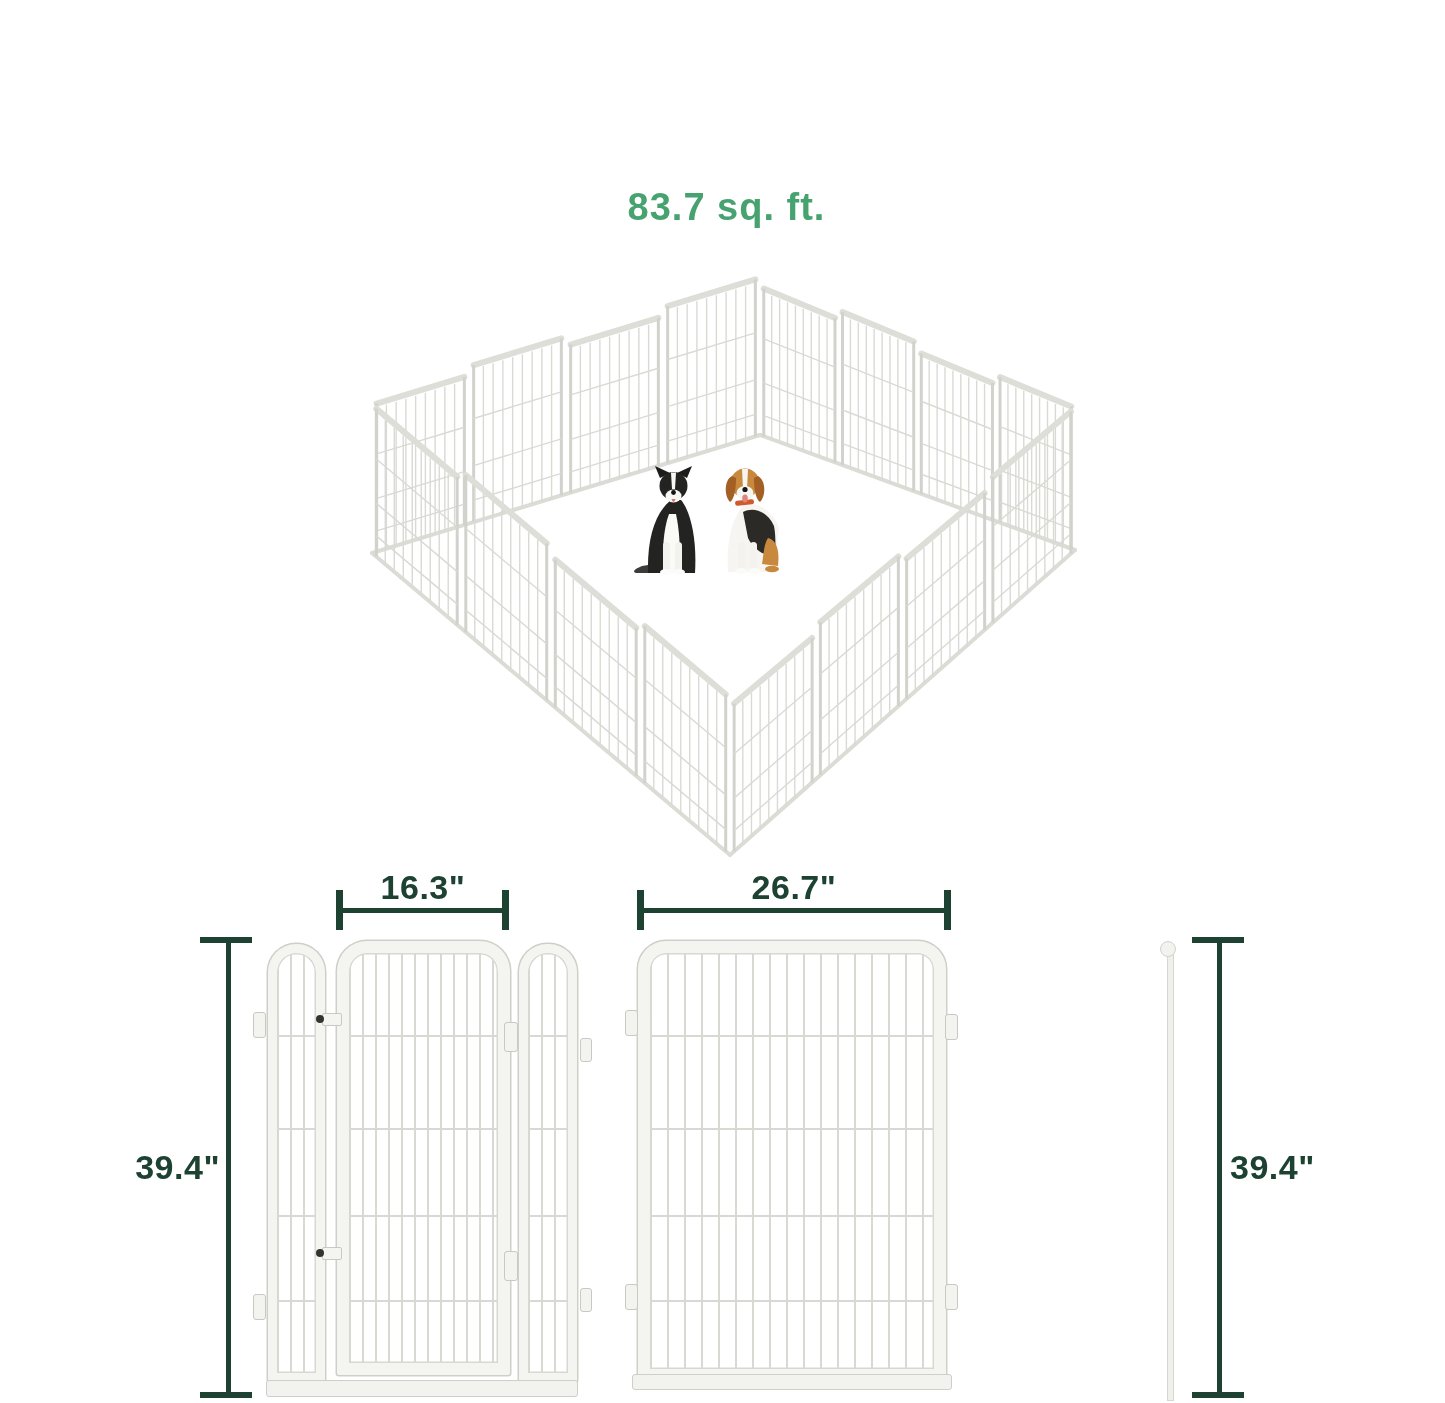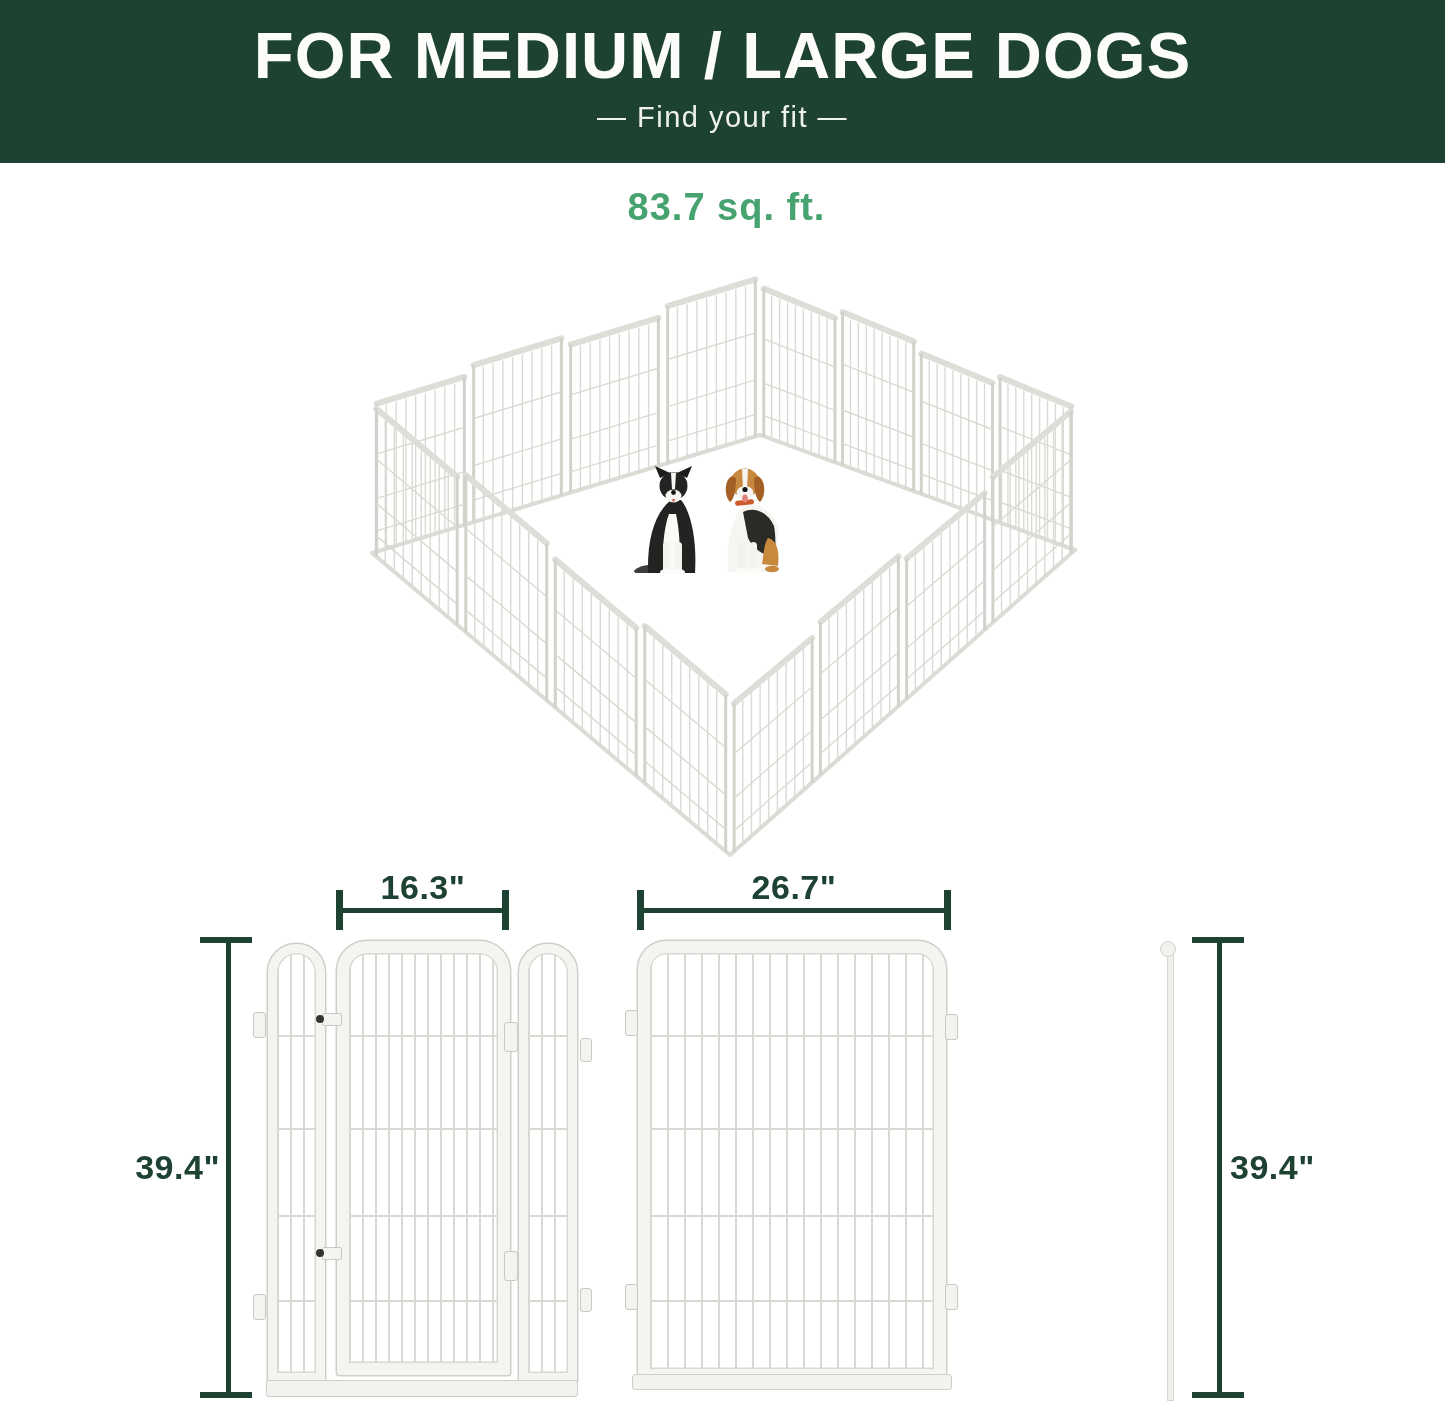--- a/index.html
+++ b/index.html
@@ -58,24 +58,20 @@
   .hinge-dot{position:absolute;width:8px;height:8px;background:#333330;border-radius:50%;}
   
   .stake{position:absolute;left:1168px;top:952px;width:5px;height:448px;background:#efefeb;box-shadow:0 0 0 1px #d7d7d1;}
   .stake-ball{position:absolute;left:1160px;top:941px;width:16px;height:16px;border-radius:50%;background:#f2f2ee;border:1px solid #d2d2cc;box-sizing:border-box;}
 </style>
 </head>
 <body>
 
 <div class="canvas">
 
-  <header class="banner">
-    <h1 class="banner-title">FOR MEDIUM / LARGE DOGS</h1>
-    <div class="banner-subtitle">—  Find your fit  —</div>
-  </header>
 
   <div class="area-label">83.7 sq. ft.</div>
 
   <svg id="pen-svg" class="pen-svg" viewBox="0 0 845 620">
     <g id="back-walls">
         <line x1="72" y1="303" x2="460" y2="185" stroke="#dcdcd6" stroke-width="4" stroke-linecap="round"></line>
         <line x1="76.656" y1="153.584" x2="164.344" y2="126.916" stroke="#deded8" stroke-width="6" stroke-linecap="round"></line>
         <line x1="76.656" y1="301.584" x2="76.656" y2="153.584" stroke="#d2d2cc" stroke-width="3"></line>
         <line x1="164.344" y1="274.916" x2="164.344" y2="126.916" stroke="#d2d2cc" stroke-width="3"></line>
         <line x1="86.39911111111111" y1="298.6208888888889" x2="86.39911111111111" y2="154.62088888888889" stroke="#dadad4" stroke-width="1.4"></line>

